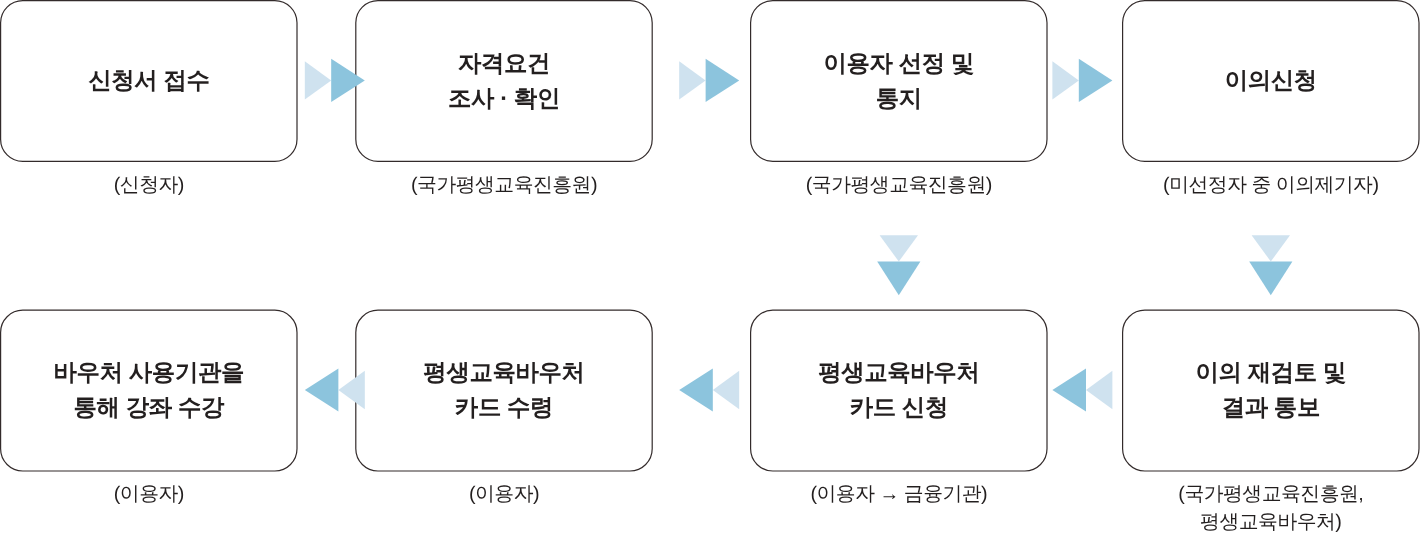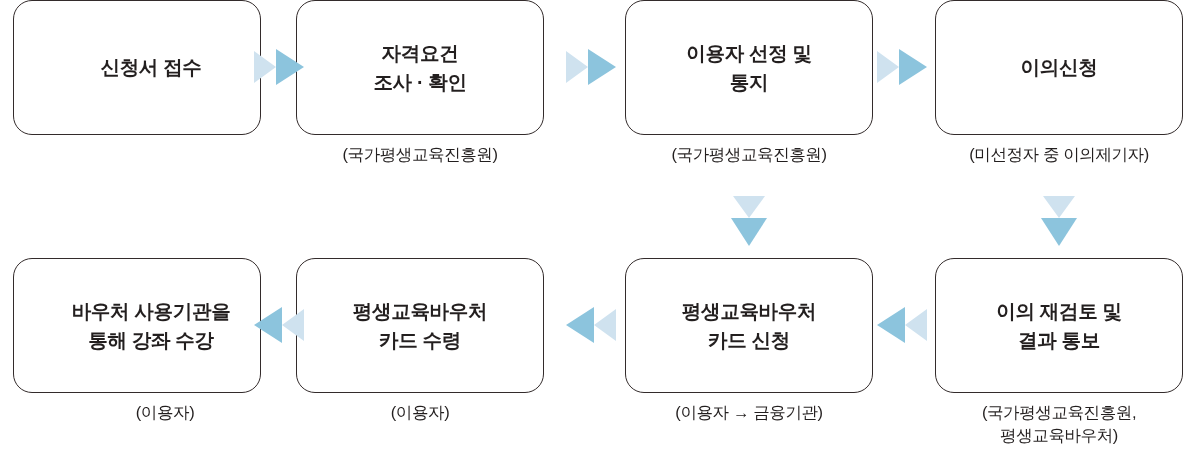--- a/index.html
+++ b/index.html
@@ -37,21 +37,21 @@
     font-size:16.5px;
     color:#231f1f;
     line-height:1.42;
     letter-spacing:-0.4px;
     white-space:pre-line;
   }
 
   
   .r1{top:0px;}
   .r2{top:258px;}
-  .c1{left:13px;padding-left:28px;}
+  .c1{left:0px;}
   .c2{left:296px;}
   .c3{left:625px;border-radius:19px;}
   .c4{left:935px;border-radius:19px;}
   .cap-r1{top:143px;}
   .cap-r2{top:401px;text-align:center;}
 
   
   .arrow{position:absolute;display:block;}
   .arrow svg{display:block;overflow:visible;}
 
@@ -73,20 +73,21 @@
   .av2{left:1039px;top:196px;}
 </style>
 </head>
 <body>
 
 <div id="flow">
 
   <div class="node r1 c1">
     <div class="node-title">신청서 접수</div>
   </div>
+  <div class="caption cap-r1 c1">(신청자)</div>
 
   <div class="node r1 c2">
     <div class="node-title">자격요건
 조사 · 확인</div>
   </div>
   <div class="caption cap-r1 c2">(국가평생교육진흥원)</div>
 
   <div class="node r1 c3">
     <div class="node-title">이용자 선정 및
 통지</div>

